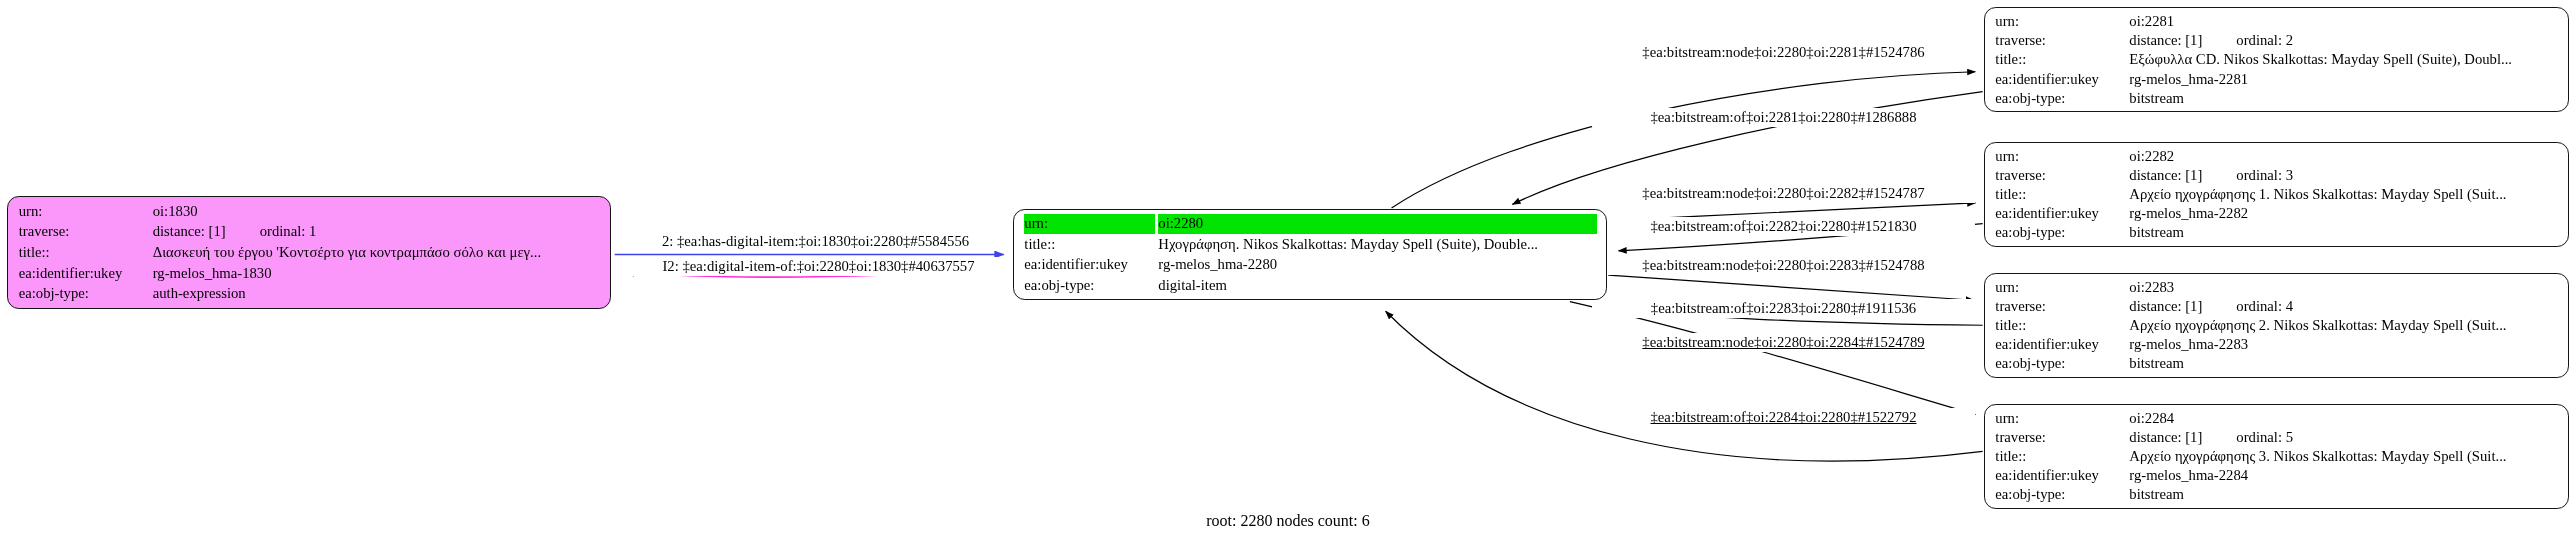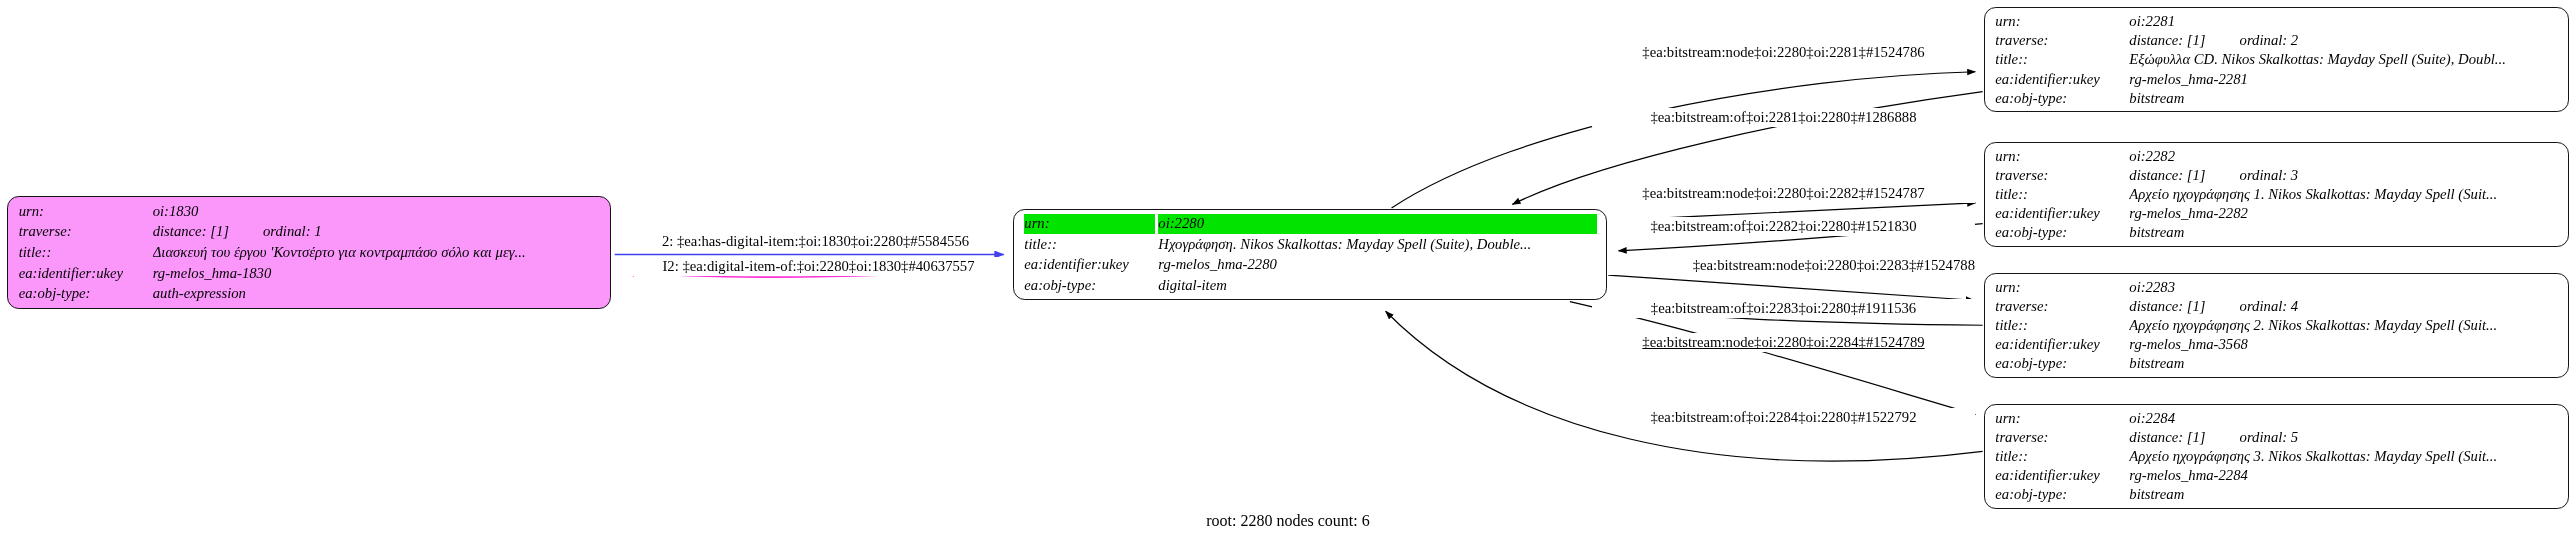--- a/index.html
+++ b/index.html
@@ -29,21 +29,21 @@
     white-space:nowrap;
     overflow:hidden;
   }
   .node.magenta{background:#fb97fb;}
   .node .row{
     display:grid;
     grid-template-columns:134px 1fr;
     align-items:center;
     height:100%;
   }
-  .node .lbl,.node .val{overflow:hidden;white-space:nowrap;font-style:italic;}
+  .node .lbl,.node .val{overflow:hidden;white-space:nowrap;}
   .node .val2{margin-left:34px;}
   .node .row.hl .lbl,
   .node .row.hl .valwrap{
     background:#00e400;
     align-self:stretch;
     display:flex;align-items:center;
   }
   .node .row.hl .lbl{margin-right:3.7px;}
 
   .edge-label{
@@ -97,24 +97,24 @@
     <path class="edge-path" d="M 2690 612 C 2330 657, 2040 585, 1880 422" marker-end="url(#arr-black)" stroke="#000000"></path>
   </svg>
 
   <div class="edge-label" style="left:621px;top:232px;width:389px;">2: ‡ea:has-digital-item:‡oi:1830‡oi:2280‡#5584556</div>
   <div class="edge-label" style="left:621px;top:257px;width:395px;">I2: ‡ea:digital-item-of:‡oi:2280‡oi:1830‡#40637557</div>
 
   <div class="edge-label" style="left:1592px;top:43px;width:383px;font-family:Liberation Serif, serif;">‡ea:bitstream:node‡oi:2280‡oi:2281‡#1524786</div>
   <div class="edge-label" style="left:1592px;top:108px;width:383px;">‡ea:bitstream:of‡oi:2281‡oi:2280‡#1286888</div>
   <div class="edge-label" style="left:1592px;top:184px;width:383px;">‡ea:bitstream:node‡oi:2280‡oi:2282‡#1524787</div>
   <div class="edge-label" style="left:1592px;top:217px;width:383px;">‡ea:bitstream:of‡oi:2282‡oi:2280‡#1521830</div>
-  <div class="edge-label" style="left:1592px;top:256px;width:383px;text-align:right;">‡ea:bitstream:node‡oi:2280‡oi:2283‡#1524788</div>
+  <div class="edge-label" style="left:1592px;top:256px;width:383px;">‡ea:bitstream:node‡oi:2280‡oi:2283‡#1524788</div>
   <div class="edge-label" style="left:1592px;top:299px;width:383px;">‡ea:bitstream:of‡oi:2283‡oi:2280‡#1911536</div>
   <div class="edge-label" style="left:1592px;top:333px;width:383px;text-decoration:underline;">‡ea:bitstream:node‡oi:2280‡oi:2284‡#1524789</div>
-  <div class="edge-label" style="left:1592px;top:408px;width:383px;">‡ea:bitstream:of‡oi:2284‡oi:2280‡#1522792</div>
+  <div class="edge-label" style="left:1592px;top:408px;width:383px;text-decoration:underline;">‡ea:bitstream:of‡oi:2284‡oi:2280‡#1522792</div>
 
   <div class="node magenta" style="left:7.4px;top:196px;width:604px;height:113px;">
     <div class="row">
       <span class="lbl">urn:</span>
       <span class="val">oi:1830</span>
     </div>
     <div class="row">
       <span class="lbl">traverse:</span>
       <span class="val"><span>distance: [1]</span><span class="val2">ordinal: 1</span></span>
     </div>
@@ -207,21 +207,21 @@
     <div class="row">
       <span class="lbl">traverse:</span>
       <span class="val"><span>distance: [1]</span><span class="val2">ordinal: 4</span></span>
     </div>
     <div class="row">
       <span class="lbl">title::</span>
       <span class="val">Αρχείο ηχογράφησης 2. Nikos Skalkottas: Mayday Spell (Suit...</span>
     </div>
     <div class="row">
       <span class="lbl">ea:identifier:ukey</span>
-      <span class="val">rg-melos_hma-3568</span>
+      <span class="val">rg-melos_hma-2283</span>
     </div>
     <div class="row">
       <span class="lbl">ea:obj-type:</span>
       <span class="val">bitstream</span>
     </div>
   </div>
 
   <div class="node" style="left:1984px;top:404px;width:585px;height:105px;">
     <div class="row">
       <span class="lbl">urn:</span>

